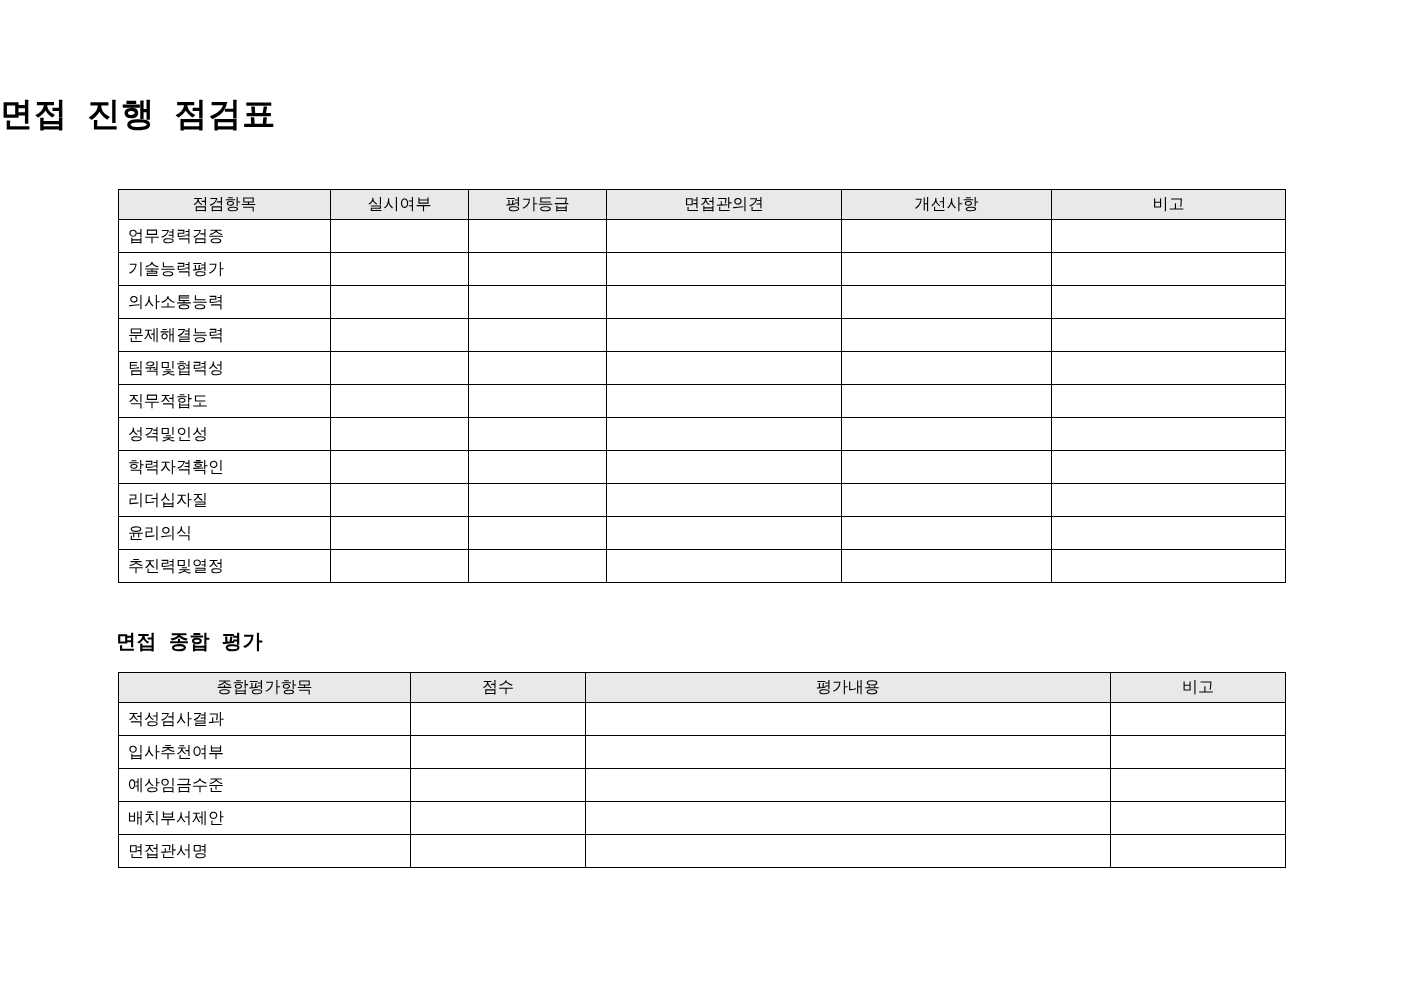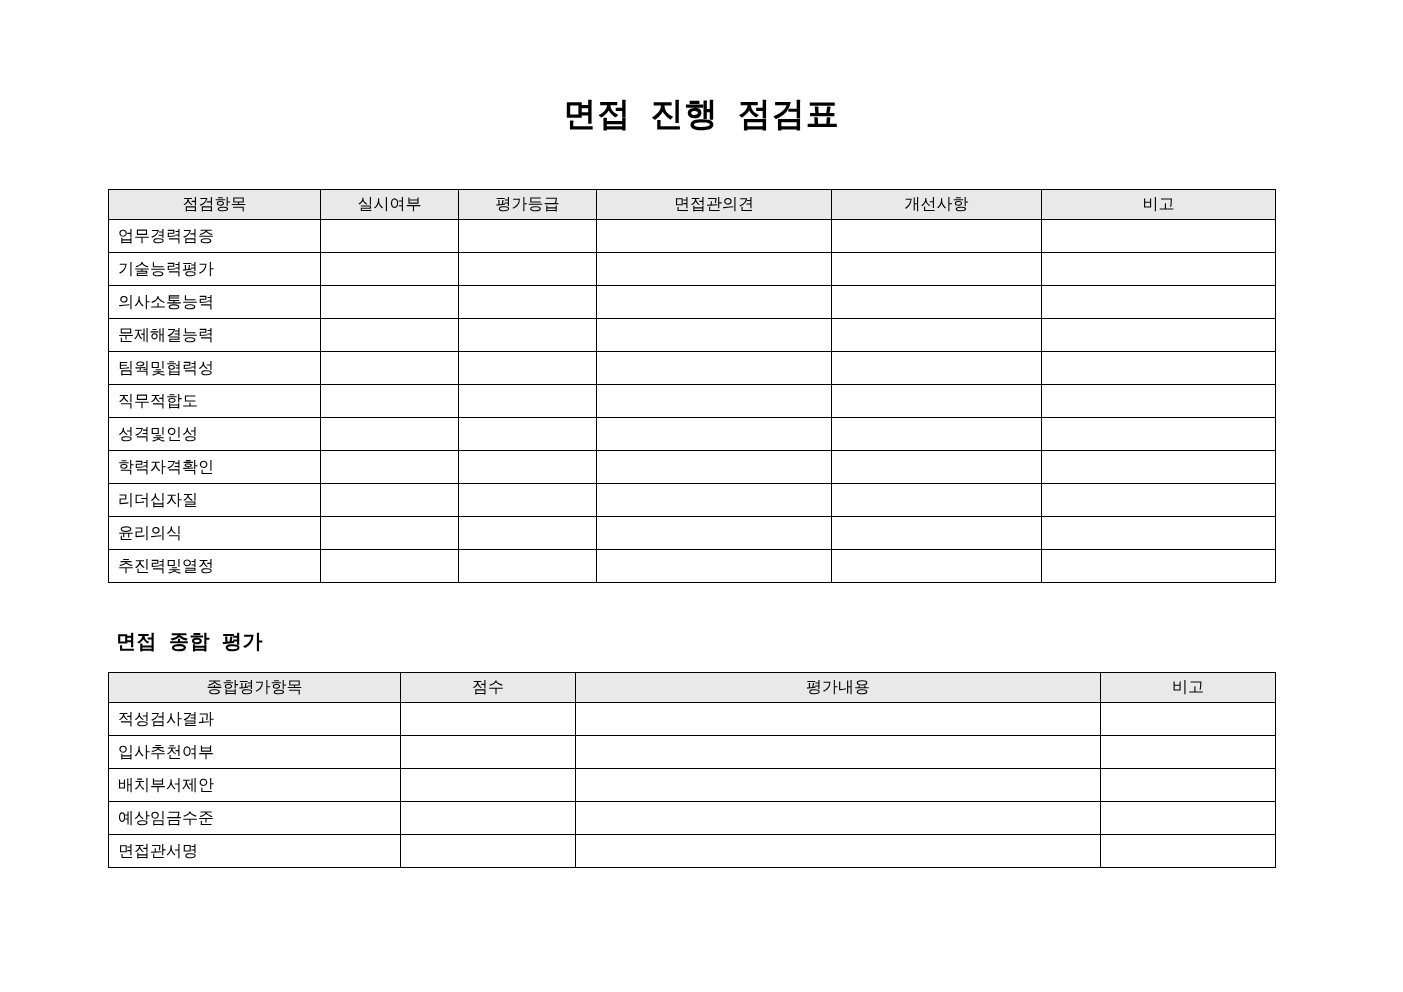--- a/index.html
+++ b/index.html
@@ -13,30 +13,30 @@
     position: relative;
     font-family: "Liberation Sans", "DejaVu Sans", sans-serif;
     color: #000000;
     overflow: hidden;
   }
   .doc-title {
     position: absolute;
     top: 96px;
     left: 0;
     width: 1403px;
-    text-align: center;
+    text-align: left;
     font-size: 33px;
     font-weight: bold;
     letter-spacing: 1px;
     word-spacing: 9px;
     line-height: 1.1;
   }
   table.doc-table {
     position: absolute;
-    left: 108px;
+    left: 118px;
     width: 1167px;
     border-collapse: collapse;
     table-layout: fixed;
     padding-left: 37px;
   }
   #checklist-table { top: 189px; }
   #summary-table { top: 672px; }
   .doc-table th,
   .doc-table td {
     border: 1.5px solid #000000;
@@ -212,27 +212,27 @@
       <td></td>
       <td></td>
     </tr>
     <tr>
       <td class="label-cell">입사추천여부</td>
       <td></td>
       <td></td>
       <td></td>
     </tr>
     <tr>
+      <td class="label-cell">예상임금수준</td>
+      <td></td>
+      <td></td>
+      <td></td>
+    </tr>
+    <tr>
       <td class="label-cell">배치부서제안</td>
-      <td></td>
-      <td></td>
-      <td></td>
-    </tr>
-    <tr>
-      <td class="label-cell">예상임금수준</td>
       <td></td>
       <td></td>
       <td></td>
     </tr>
     <tr>
       <td class="label-cell">면접관서명</td>
       <td></td>
       <td></td>
       <td></td>
     </tr>

